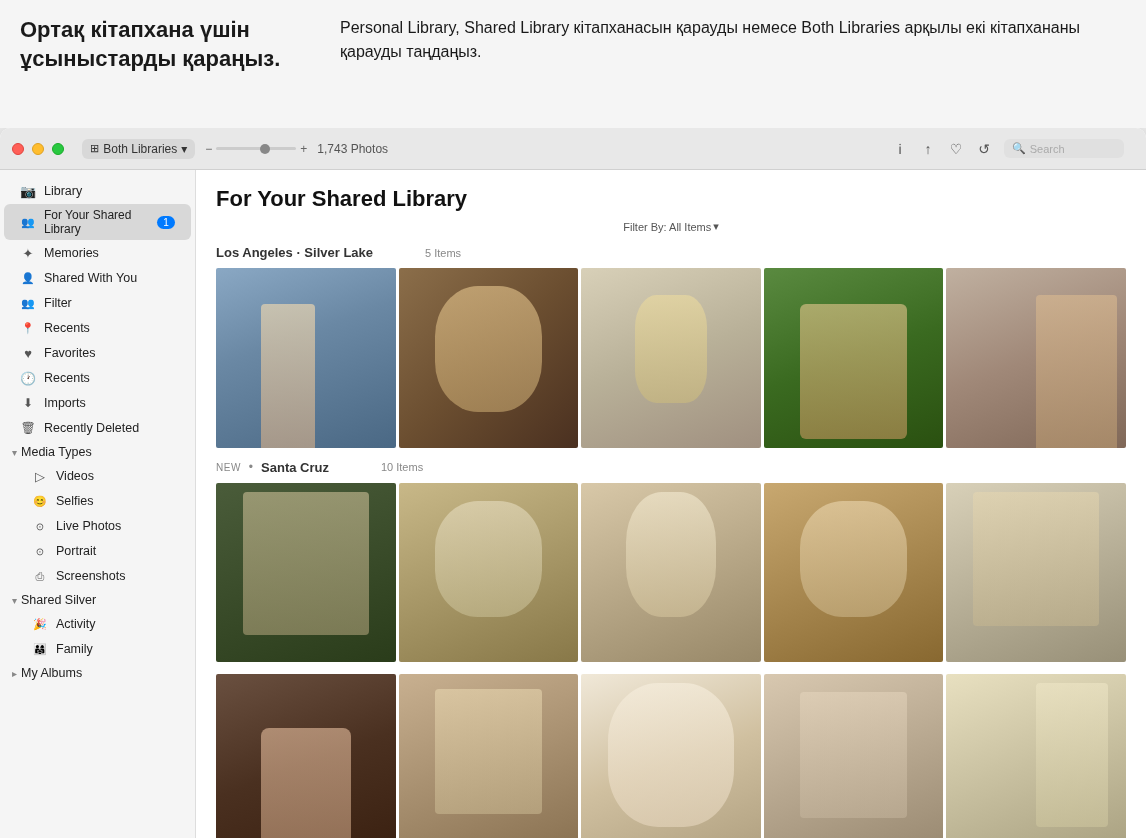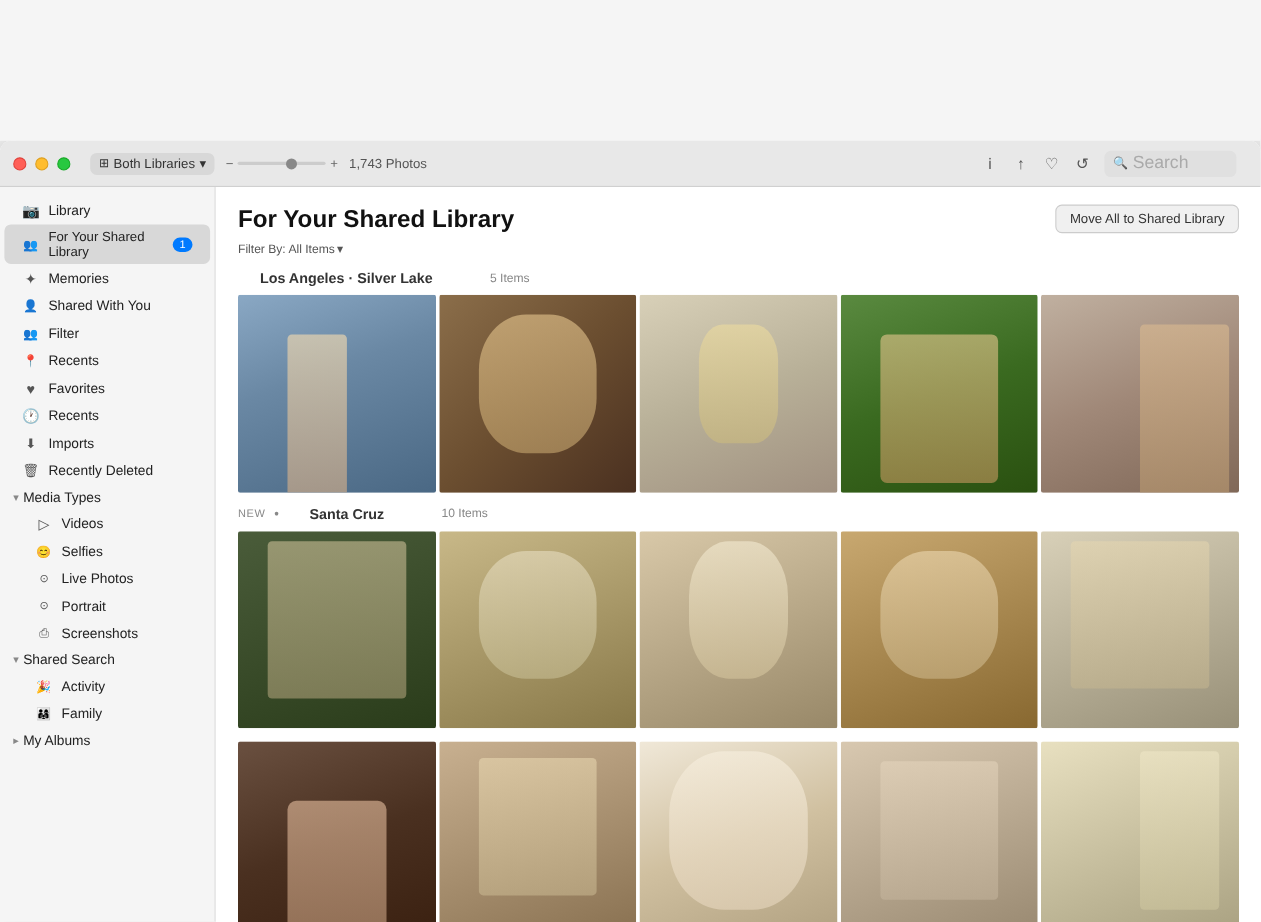--- a/index.html
+++ b/index.html
@@ -242,37 +242,36 @@
     .subsection-header {
       display: flex;
       align-items: center;
       gap: 8px;
       margin: 12px 0 8px;
     }
     .subsection-location {
       font-size: 13px;
       font-weight: 600;
       color: #333;
-      margin-left: 20px;
     }
     .subsection-count {
       font-size: 11px;
       color: #888;
       margin-left: 44px;
     }
     .new-badge {
       font-size: 10px;
       font-weight: 400;
       color: #888;
       letter-spacing: 0.5px;
     }
     .filter-row {
       display: flex;
       align-items: center;
-      justify-content: flex-start;
+      justify-content: center;
       margin-bottom: 8px;
     }
     .filter-btn {
       font-size: 11px;
       color: #555;
       cursor: pointer;
       display: flex;
       align-items: center;
       gap: 2px;
     }
@@ -303,20 +302,22 @@
     .photo-area::-webkit-scrollbar { width: 8px; }
     .photo-area::-webkit-scrollbar-track { background: #f5f5f5; }
     .photo-area::-webkit-scrollbar-thumb { background: #ccc; border-radius: 4px; }
     .sidebar::-webkit-scrollbar { width: 6px; }
     .sidebar::-webkit-scrollbar-thumb { background: #ccc; border-radius: 4px; }
   </style>
 </head>
 <body>
 
 <div class="tooltip-overlay">
+  <div class="tooltip-left">Ортақ кітапхана үшін ұсыныстарды қараңыз.</div>
+  <div class="tooltip-right">Personal Library, Shared Library кітапханасын қарауды немесе Both Libraries арқылы екі кітапхананы қарауды таңдаңыз.</div>
 </div>
 
 <div class="app-window">
 
   <div class="title-bar">
     <div class="traffic-light tl-red"></div>
     <div class="traffic-light tl-yellow"></div>
     <div class="traffic-light tl-green"></div>
 
     <div class="toolbar">
@@ -336,21 +337,21 @@
 
       <div class="photo-count">1,743 Photos</div>
 
       <div class="toolbar-icons">
         <span class="toolbar-icon">ℹ</span>
         <span class="toolbar-icon">↑</span>
         <span class="toolbar-icon">♡</span>
         <span class="toolbar-icon">↺</span>
         <div class="search-box">
           <span style="font-size:11px;">🔍</span>
-          <span style="font-size:16px;color:#aaa;">Search</span>
+          <span style="font-size:11px;color:#aaa;">Search</span>
         </div>
       </div>
     </div>
   </div>
 
   <div class="main-content">
 
     <div class="sidebar">
 
       <div class="sidebar-item">
@@ -430,21 +431,21 @@
         <span>Portrait</span>
       </div>
 
       <div class="sidebar-item sidebar-child">
         <span class="icon" style="font-size:11px;">⎙</span>
         <span>Screenshots</span>
       </div>
 
       <div class="sidebar-group">
         <span class="chevron">▾</span>
-        <span>Shared Search</span>
+        <span>Shared Silver</span>
       </div>
 
       <div class="sidebar-item sidebar-child">
         <span class="icon" style="font-size:11px;">🎉</span>
         <span>Activity</span>
       </div>
 
       <div class="sidebar-item sidebar-child">
         <span class="icon" style="font-size:11px;">👨‍👩‍👧</span>
         <span>Family</span>
@@ -453,21 +454,20 @@
       <div class="sidebar-group">
         <span class="chevron">▸</span>
         <span>My Albums</span>
       </div>
     </div>
 
     <div class="photo-area">
 
       <div class="photo-area-header">
         <div class="section-title">For Your Shared Library</div>
-        <button class="move-btn">Move All to Shared Library</button>
       </div>
 
       <div class="filter-row">
         <div class="filter-btn">
           <span>Filter By: All Items</span>
           <span>▾</span>
         </div>
       </div>
 
       <div class="subsection-header">

